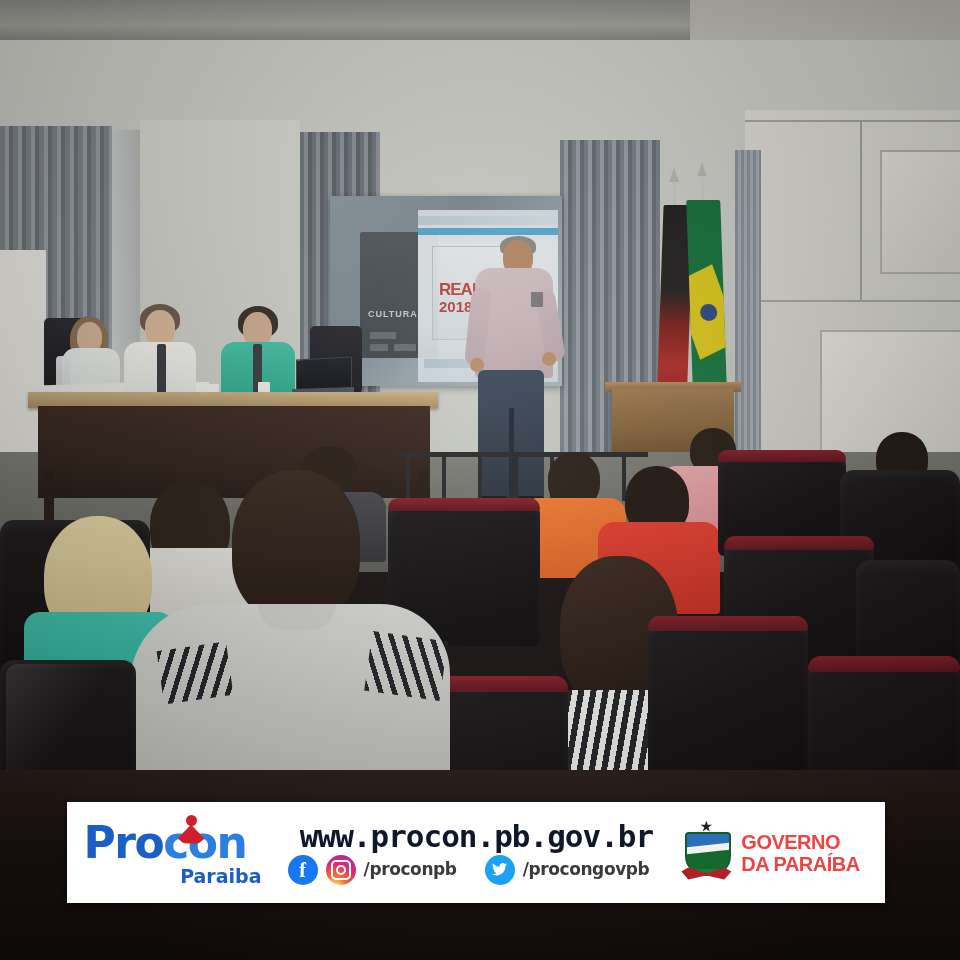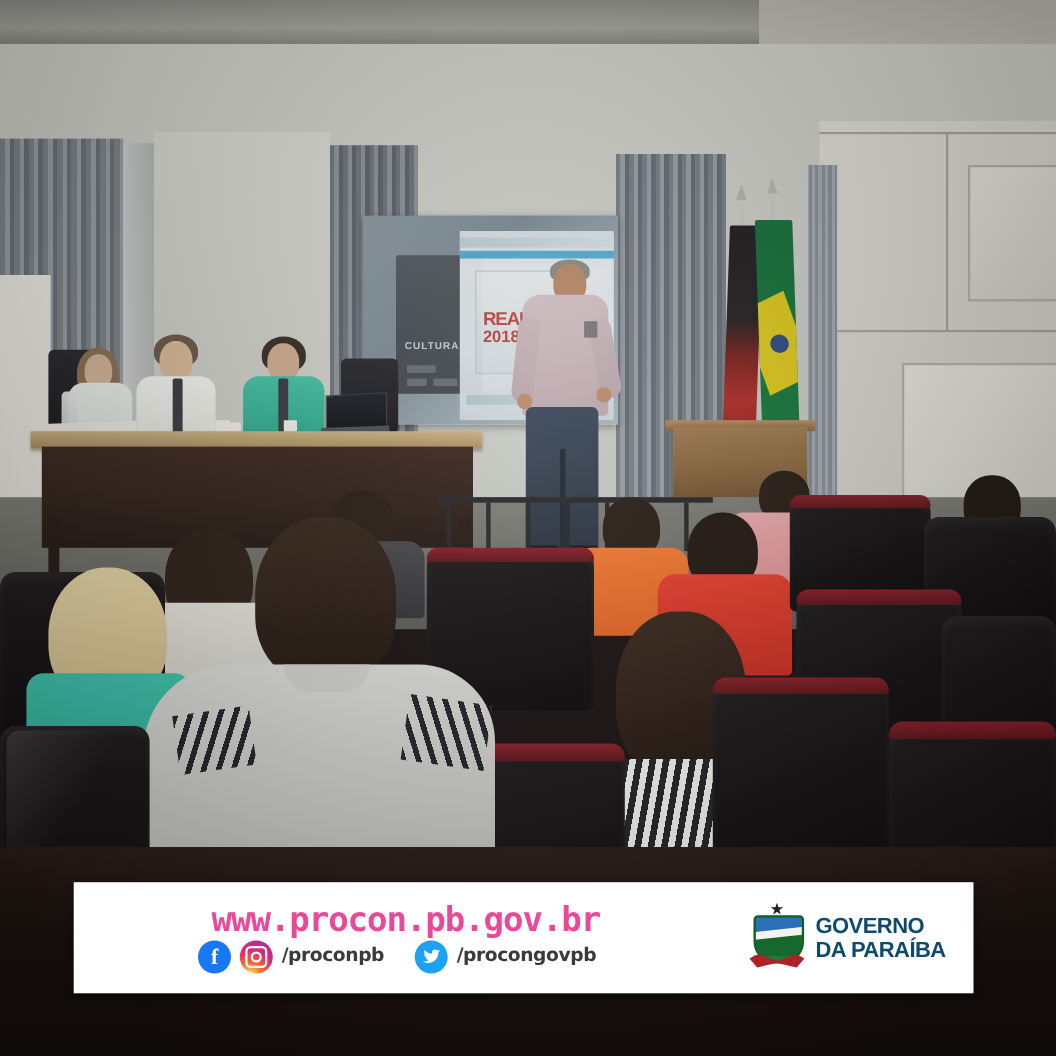--- a/index.html
+++ b/index.html
@@ -214,21 +214,21 @@
     font:700 44px/1 "DejaVu Sans",sans-serif;color:#1c5fc4;letter-spacing:-1.5px;}
   .procon-word .c2{color:#2c7fe0;}
   .procon-person{position:absolute;left:96px;top:0px;width:30px;height:30px;}
   .pp-head{position:absolute;left:10px;top:0;width:11px;height:11px;border-radius:50%;background:#cf1f2c;}
   .pp-body{position:absolute;left:2px;top:10px;width:27px;height:19px;
     background:#cf1f2c;border-radius:50% 50% 40% 40%;
     clip-path:polygon(50% 0%,100% 75%,78% 100%,22% 100%,0% 75%);}
   .procon-sub{position:absolute;right:8px;top:52px;
     font:700 19px/1 "DejaVu Sans",sans-serif;color:#1c5fc4;letter-spacing:0px;}
 
-  .f-url{font:700 31px/1 "DejaVu Sans Mono",monospace;color:#ec4899;letter-spacing:-1px;margin-left:16px;}
+  .f-url{font:700 31px/1 "DejaVu Sans Mono",monospace;color:#0f172a;letter-spacing:-1px;margin-left:16px;}
   .f-social{display:flex;align-items:center;gap:8px;}
   .ico{width:30px;height:30px;border-radius:50%;display:flex;align-items:center;
     justify-content:center;color:#fff;font-weight:700;}
   .ico-fb{background:#1877f2;font:700 20px/1 "Liberation Serif",serif;}
   .ico-ig{background:radial-gradient(circle at 30% 105%,#fdd96b 5%,#f4712f 28%,#e0276f 60%,#a62fa1 88%);}
   .ico-ig .sq{width:16px;height:16px;border:2.4px solid #fff;border-radius:5px;
     display:flex;align-items:center;justify-content:center;}
   .ico-ig .sq i{display:block;width:6px;height:6px;border:2px solid #fff;border-radius:50%;}
   .ico-tw{background:#1da1f2;}
   .handle{font:700 17px/1 "DejaVu Sans",sans-serif;color:#3a3a3a;letter-spacing:-.4px;}
@@ -240,21 +240,21 @@
     clip-path:polygon(50% 0%,61% 35%,98% 35%,68% 57%,79% 91%,50% 70%,21% 91%,32% 57%,2% 35%,39% 35%);}
   .arms-shield{position:absolute;left:5px;top:11px;width:42px;height:40px;
     background:#1d7a3a;border:2px solid #145c2b;
     border-radius:4px 4px 20px 20px;overflow:hidden;}
   .arms-sky{position:absolute;left:0;top:0;width:100%;height:13px;background:#2b6fb8;}
   .arms-band{position:absolute;left:0;top:11px;width:100%;height:7px;background:#f2f2ee;transform:skewY(-6deg);}
   .arms-hill{position:absolute;left:-4px;top:15px;width:56px;height:20px;background:#17682f;
     border-radius:50% 50% 0 0;}
   .arms-ribbon{position:absolute;left:1px;top:47px;width:50px;height:13px;
     background:#b12027;clip-path:polygon(0 30%,14% 0,50% 45%,86% 0,100% 30%,86% 92%,50% 62%,14% 92%);}
-  .gov-text{font:700 20px/1.1 "Liberation Sans",sans-serif;color:#0c4a6e;letter-spacing:-.5px;}
+  .gov-text{font:700 20px/1.1 "Liberation Sans",sans-serif;color:#ef4444;letter-spacing:-.5px;}
 </style>
 </head>
 <body>
 
 <div id="poster">
 
   <div class="scene">
 
     <div class="ceiling"></div>
     <div class="ceiling2"></div>
@@ -421,20 +421,30 @@
     <div class="seat-gloss" style="left:6px;top:664px;width:120px;height:120px;"></div>
 
     <div class="floor-dark"></div>
 
     <div class="grain"></div>
   </div>
 
 
   <div class="footer">
 
+    <div class="f-logo">
+      <div class="procon-wrap">
+        <div class="procon-word"><span>Pro</span><span class="c2">con</span></div>
+        <div class="procon-person">
+          <div class="pp-head"></div>
+            <div class="pp-body"></div>
+        </div>
+        <div class="procon-sub">Paraiba</div>
+      </div>
+    </div>
 
     <div class="f-center">
       <div class="f-url">www.procon.pb.gov.br</div>
       <div class="f-social">
         <div class="ico ico-fb">
             <span>f</span>
           </div>
         <div class="ico ico-ig">
             <span class="sq">
               <i></i>

